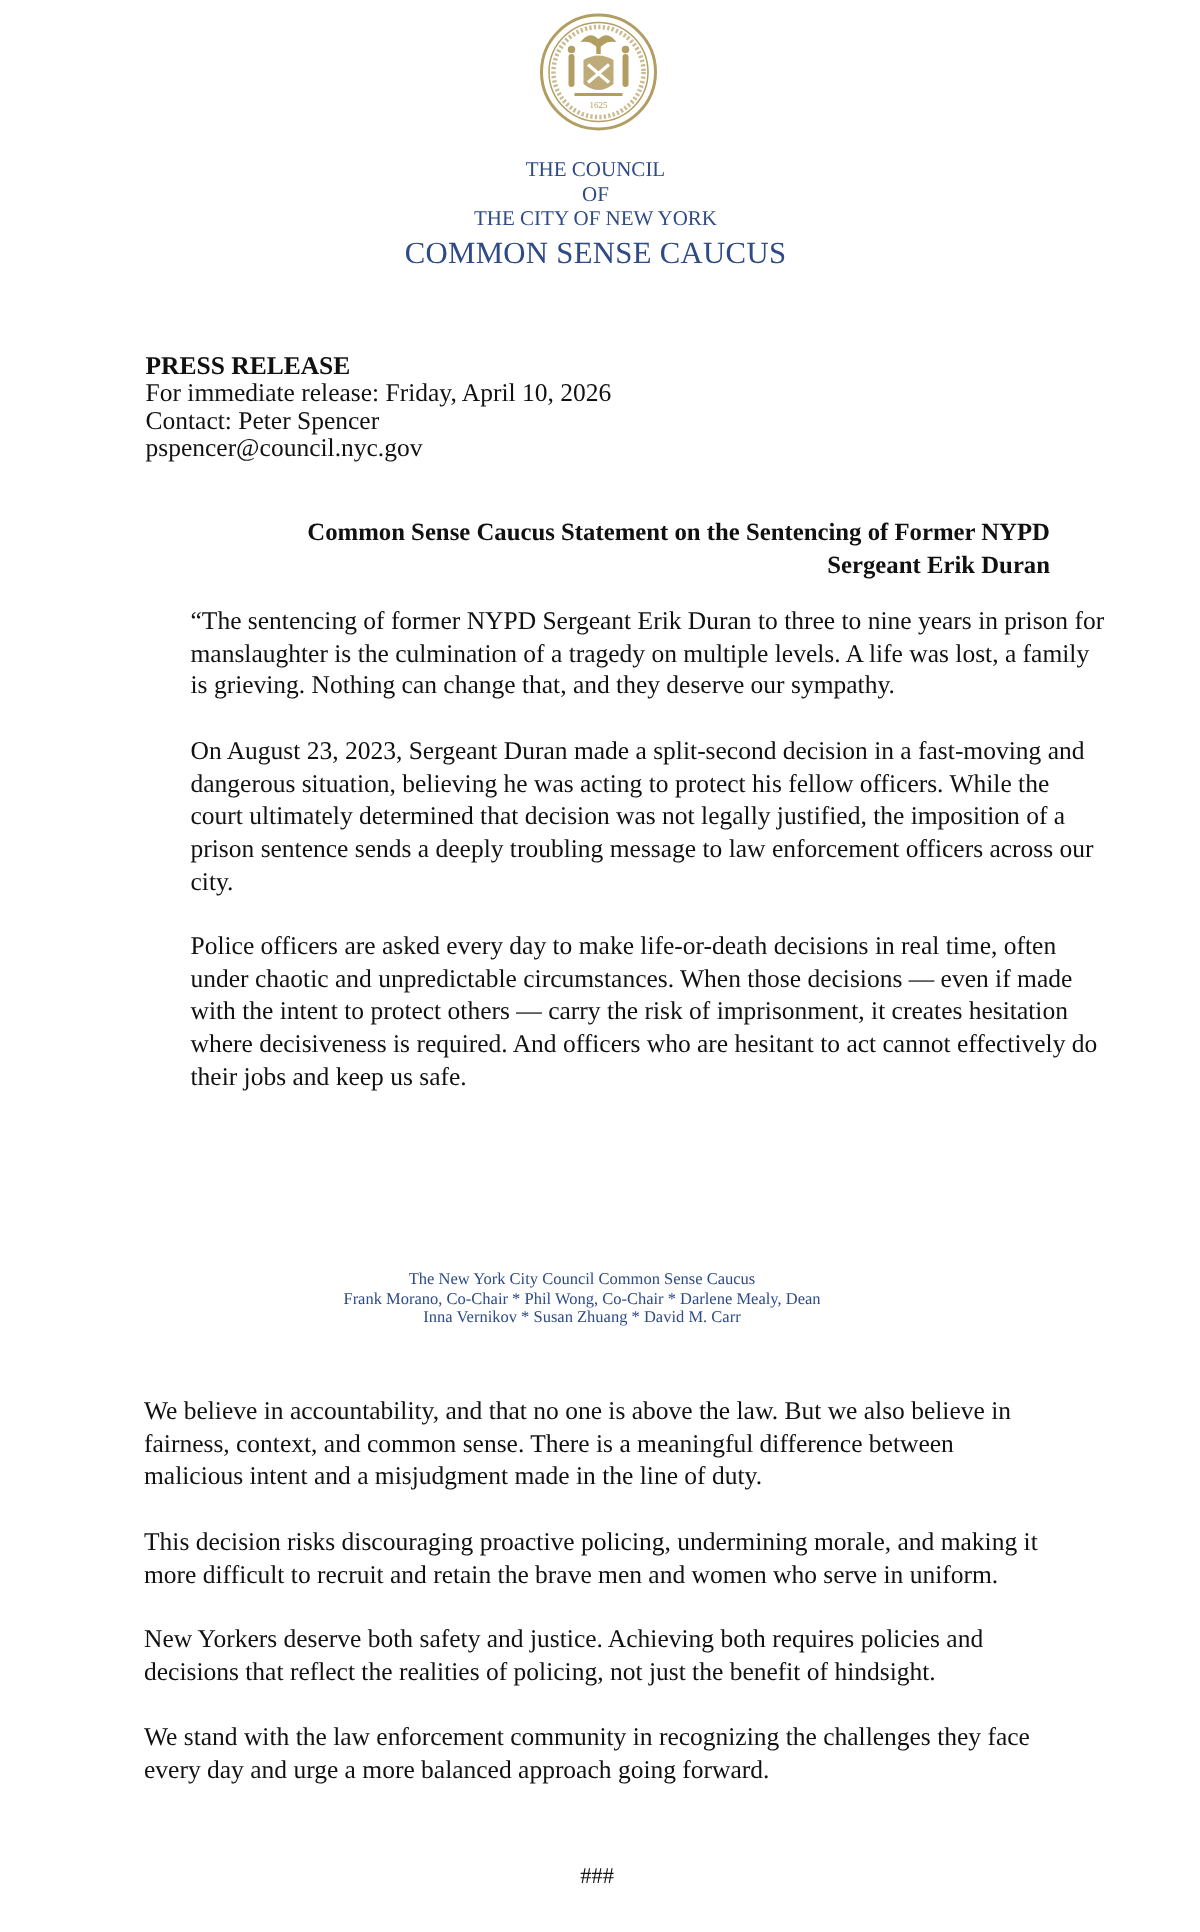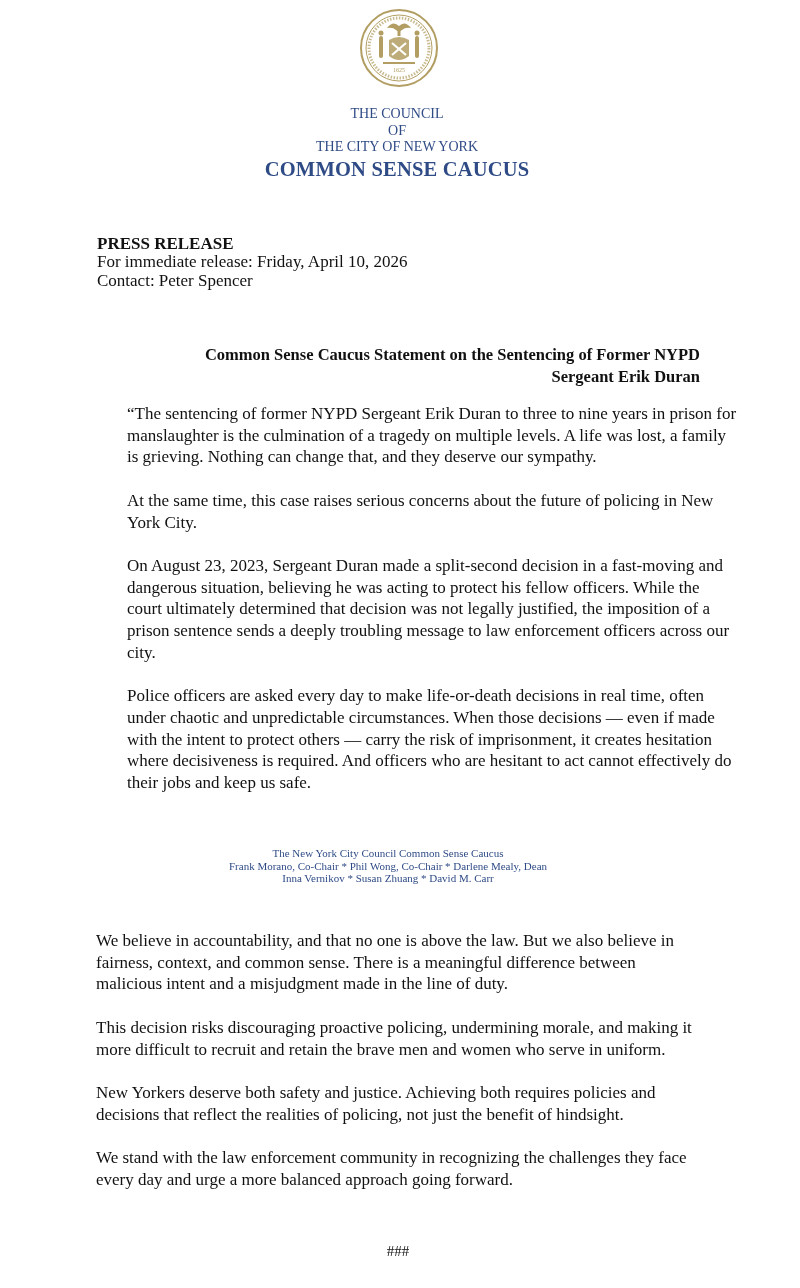--- a/index.html
+++ b/index.html
@@ -30,21 +30,21 @@
       text-align: center;
       color: #2f4b86;
     }
     .header .line {
       font-size: 14px;
       line-height: 16.5px;
       letter-spacing: 0px;
     }
     .header .caucus {
       font-size: 20.5px;
-      font-weight: bold;
+      font-weight: normal;
       line-height: 24px;
       margin-top: 1px;
       letter-spacing: 0.2px;
     }
     .release-block {
       position: absolute;
       left: 97px;
       top: 235px;
       font-size: 17px;
       line-height: 18.3px;
@@ -134,30 +134,30 @@
   <div class="line">THE COUNCIL</div>
   <div class="line">OF</div>
   <div class="line">THE CITY OF NEW YORK</div>
   <div class="caucus">COMMON SENSE CAUCUS</div>
 </div>
 
 <div class="release-block">
   <div class="label">PRESS RELEASE</div>
   <div>For immediate release: Friday, April 10, 2026</div>
   <div>Contact: Peter Spencer</div>
+  <div>pspencer@council.nyc.gov</div>
 </div>
 
 <div class="title">
   <div>Common Sense Caucus Statement on the Sentencing of Former NYPD</div>
   <div>Sergeant Erik Duran</div>
 </div>
 
 <div class="body-block" id="block-a">
   <p>“The sentencing of former NYPD Sergeant Erik Duran to three to nine years in prison for manslaughter is the culmination of a tragedy on multiple levels. A life was lost, a family is grieving. Nothing can change that, and they deserve our sympathy.</p>
-  <p>At the same time, this case raises serious concerns about the future of policing in New York City.</p>
   <p>On August 23, 2023, Sergeant Duran made a split-second decision in a fast-moving and dangerous situation, believing he was acting to protect his fellow officers. While the court ultimately determined that decision was not legally justified, the imposition of a prison sentence sends a deeply troubling message to law enforcement officers across our city.</p>
   <p>Police officers are asked every day to make life-or-death decisions in real time, often under chaotic and unpredictable circumstances. When those decisions — even if made with the intent to protect others — carry the risk of imprisonment, it creates hesitation where decisiveness is required. And officers who are hesitant to act cannot effectively do their jobs and keep us safe.</p>
 </div>
 
 <div class="signature">
   <div>The New York City Council Common Sense Caucus</div>
   <div>Frank Morano, Co-Chair * Phil Wong, Co-Chair * Darlene Mealy, Dean</div>
   <div>Inna Vernikov * Susan Zhuang * David M. Carr</div>
 </div>
 

